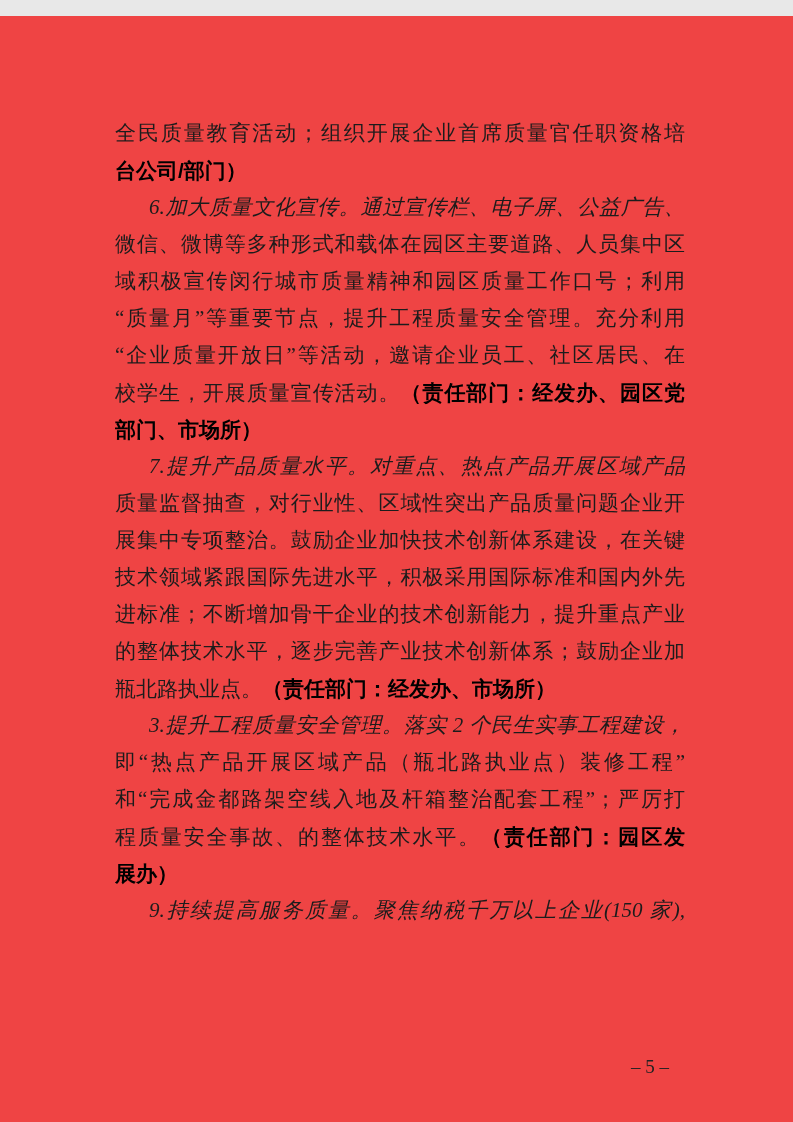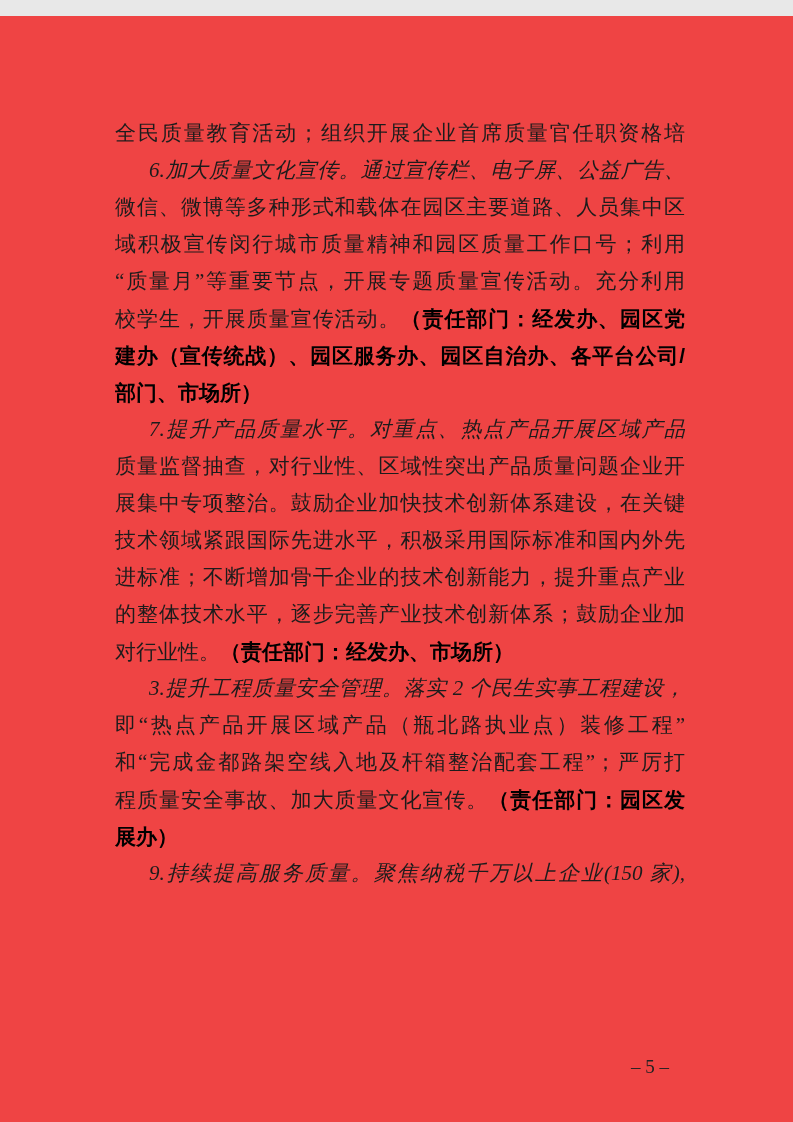--- a/index.html
+++ b/index.html
@@ -55,35 +55,36 @@
     color: #222222;
     font-family: "Liberation Serif", serif;
   }
 </style>
 </head>
 <body>
 
 <div class="page">
   <div class="doc-body" id="doc-body">
       <div class="line"><span class="seg">全民质量教育活动；组织开展企业首席质量官任职资格培</span></div>
+      <div class="line lastline"><span class="seg bold">台公司/部门）</span></div>
       <div class="line indent"><span class="seg">6.加大质量文化宣传。通过宣传栏、电子屏、公益广告、</span></div>
       <div class="line"><span class="seg">微信、微博等多种形式和载体在园区主要道路、人员集中区</span></div>
       <div class="line"><span class="seg">域积极宣传闵行城市质量精神和园区质量工作口号；利用</span></div>
-      <div class="line"><span class="seg">“质量月”等重要节点，开展专题质量宣传活动。充分利用</span></div>
+      <div class="line"><span class="seg">“质量月”等重要节点，提升工程质量安全管理。充分利用</span></div>
+      <div class="line"><span class="seg">“企业质量开放日”等活动，邀请企业员工、社区居民、在</span></div>
       <div class="line"><span class="seg">校学生，开展质量宣传活动。</span><span class="seg bold">（责任部门：经发办、园区党</span></div>
-      <div class="line"><span class="seg bold">建办（宣传统战）、园区服务办、园区自治办、各平台公司/</span></div>
       <div class="line lastline"><span class="seg bold">部门、市场所）</span></div>
       <div class="line indent"><span class="seg">7.提升产品质量水平。对重点、热点产品开展区域产品</span></div>
       <div class="line"><span class="seg">质量监督抽查，对行业性、区域性突出产品质量问题企业开</span></div>
       <div class="line"><span class="seg">展集中专项整治。鼓励企业加快技术创新体系建设，在关键</span></div>
       <div class="line"><span class="seg">技术领域紧跟国际先进水平，积极采用国际标准和国内外先</span></div>
       <div class="line"><span class="seg">进标准；不断增加骨干企业的技术创新能力，提升重点产业</span></div>
       <div class="line"><span class="seg">的整体技术水平，逐步完善产业技术创新体系；鼓励企业加</span></div>
-      <div class="line lastline"><span class="seg">对行业性。</span><span class="seg bold">（责任部门：经发办、市场所）</span></div>
+      <div class="line lastline"><span class="seg">瓶北路执业点。</span><span class="seg bold">（责任部门：经发办、市场所）</span></div>
       <div class="line indent"><span class="seg">3.提升工程质量安全管理。落实 2 个民生实事工程建设，</span></div>
       <div class="line"><span class="seg">即“热点产品开展区域产品（瓶北路执业点）装修工程”</span></div>
       <div class="line"><span class="seg">和“完成金都路架空线入地及杆箱整治配套工程”；严厉打</span></div>
-      <div class="line"><span class="seg">程质量安全事故、加大质量文化宣传。</span><span class="seg bold">（责任部门：园区发</span></div>
+      <div class="line"><span class="seg">程质量安全事故、的整体技术水平。</span><span class="seg bold">（责任部门：园区发</span></div>
       <div class="line lastline"><span class="seg bold">展办）</span></div>
       <div class="line indent"><span class="seg">9.持续提高服务质量。聚焦纳税千万以上企业(150 家),</span></div>
     </div>
   <div class="page-number">– 5 –</div>
 </div>
 
 </body></html>

